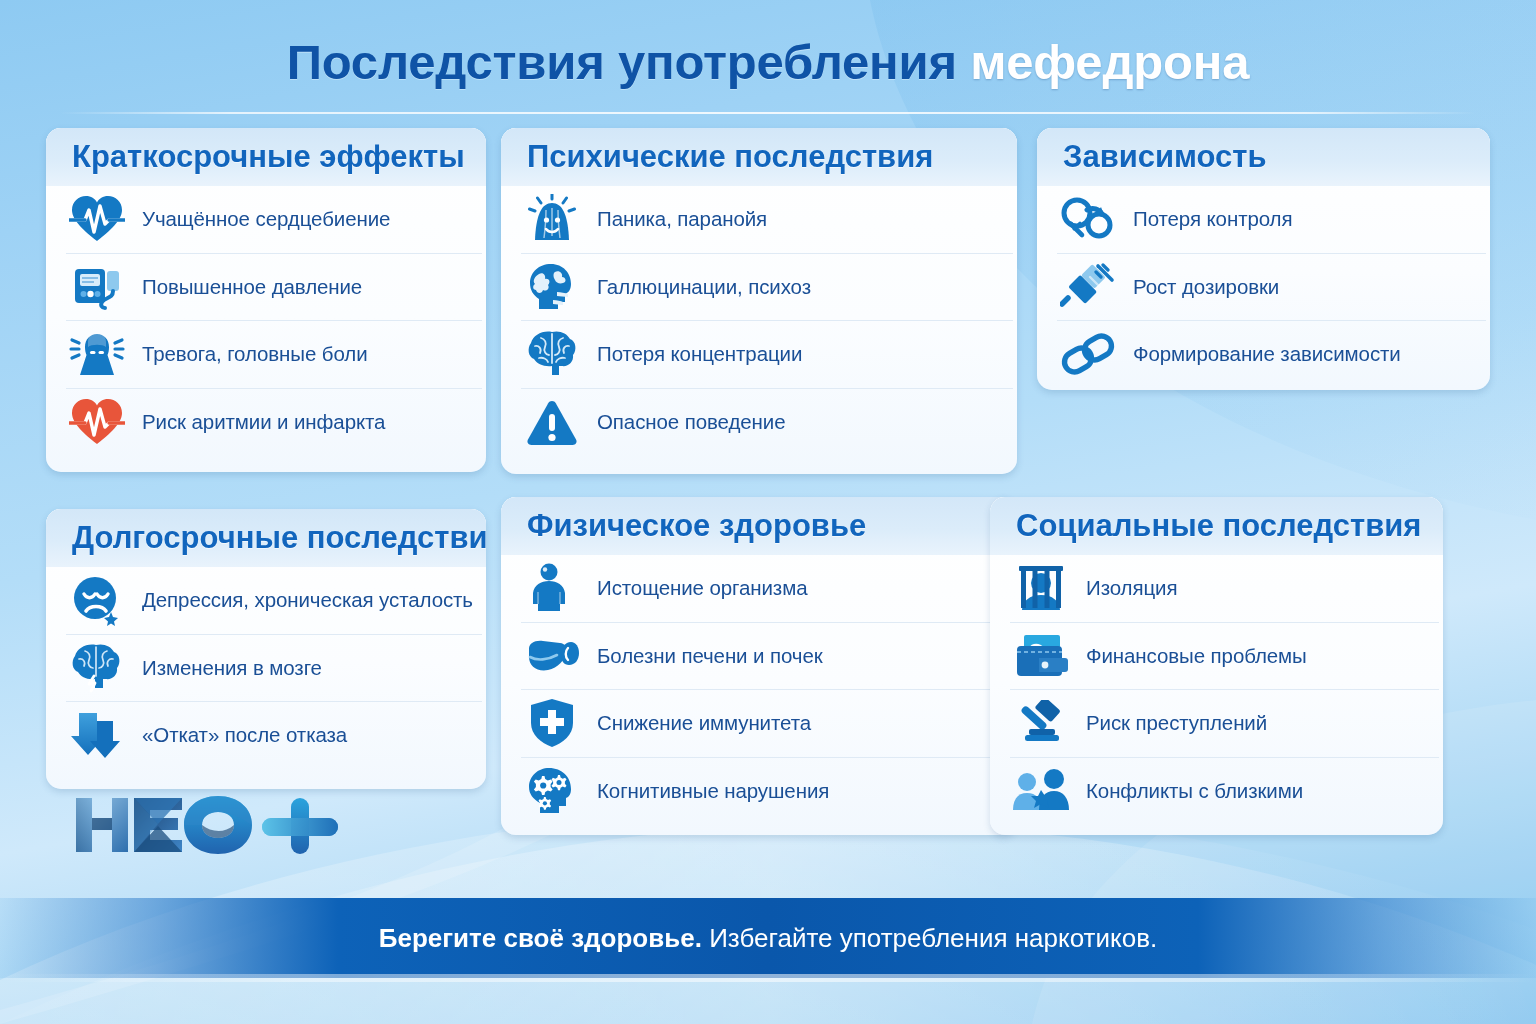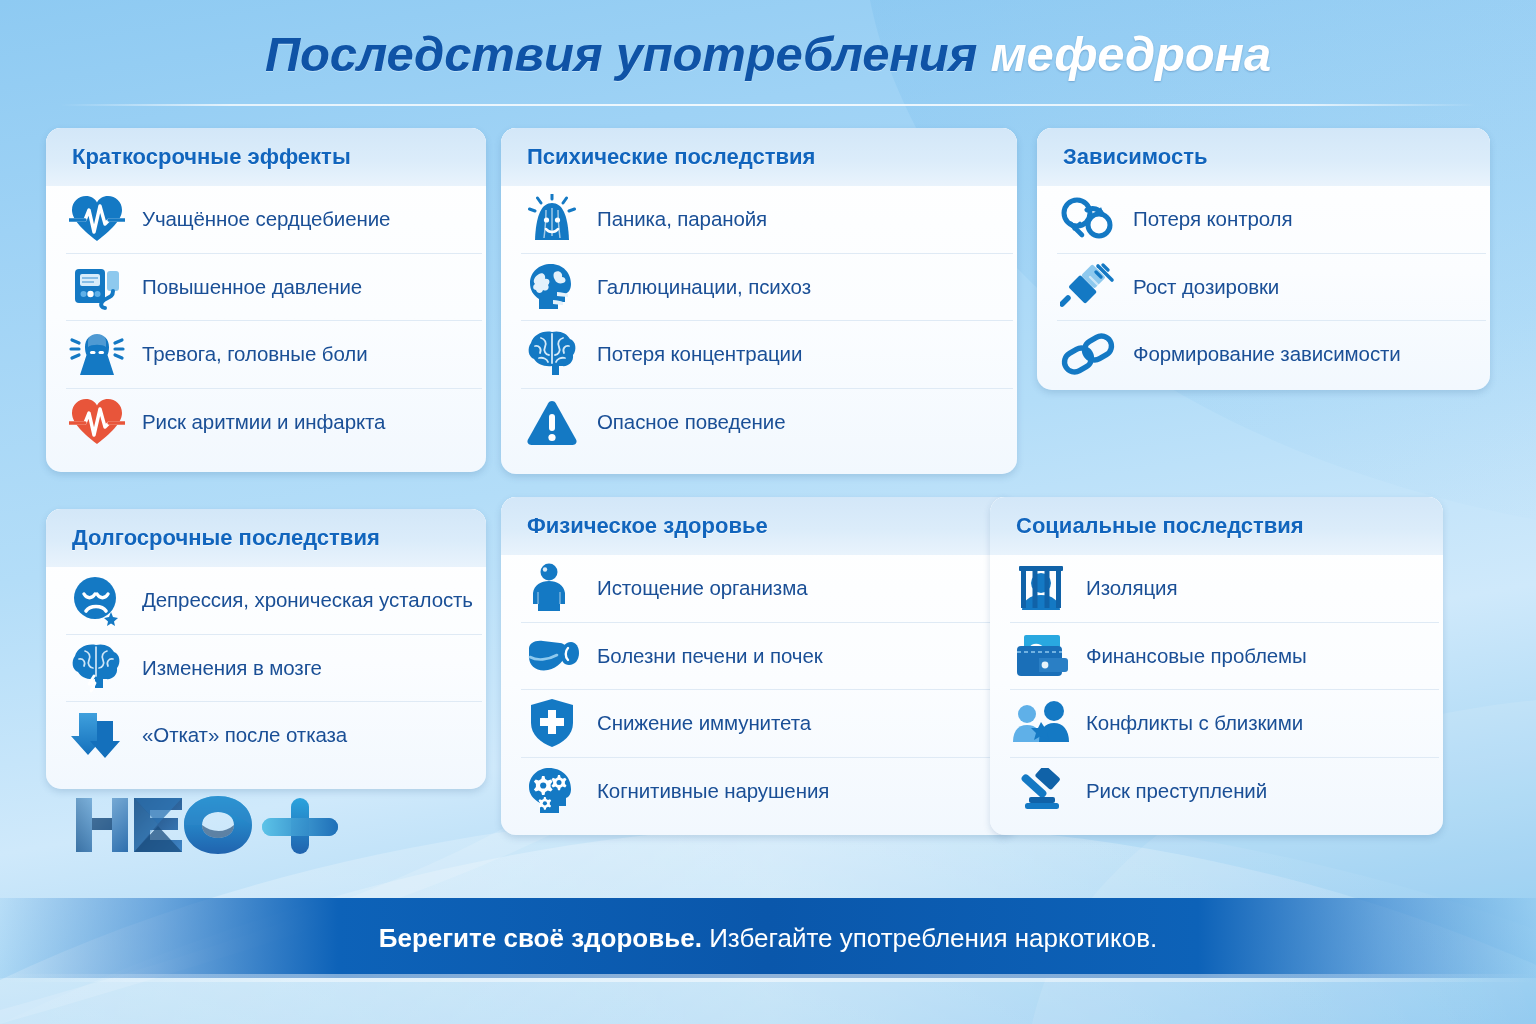--- a/index.html
+++ b/index.html
@@ -8,21 +8,21 @@
     width:1536px;height:1024px;overflow:hidden;position:relative;
     font-family:"Liberation Sans","DejaVu Sans",sans-serif;
     background:linear-gradient(170deg,#8ecaf2 0%,#9ed2f5 18%,#b3ddf8 45%,#cfe9fb 66%,#a9d7f4 82%,#7cc0ee 100%);
   }
 
   
   .bg-waves{position:absolute;inset:0;overflow:hidden;pointer-events:none;}
   .bg-waves svg{position:absolute;left:0;top:0;width:1536px;height:1024px;}
 
   
-  .header{position:absolute;left:0;top:4px;width:1536px;height:108px;font-style:italic;}
+  .header{position:absolute;left:0;top:12px;width:1536px;height:108px;}
   .page-title{
     position:absolute;left:0;top:22px;width:1536px;text-align:center;
     font-size:49px;font-weight:bold;letter-spacing:-0.2px;white-space:nowrap;
   }
   .page-title .t-main{color:#0f53a6;text-shadow:0 1px 0 rgba(255,255,255,.35);}
   .page-title .t-accent{color:#ffffff;text-shadow:0 1px 2px rgba(20,70,130,.30);}
   .title-rule{
     position:absolute;left:60px;top:100px;width:1416px;height:2px;
     background:linear-gradient(90deg,rgba(255,255,255,0) 0%,rgba(255,255,255,.75) 12%,rgba(255,255,255,.85) 50%,rgba(255,255,255,.75) 88%,rgba(255,255,255,0) 100%);
   }
@@ -32,21 +32,21 @@
     position:absolute;border-radius:15px;overflow:hidden;
     background:linear-gradient(180deg,#ffffff 0%,#fbfdff 55%,#f2f8fe 100%);
     box-shadow:0 3px 7px rgba(40,90,140,.18), 0 1px 0 rgba(255,255,255,.9) inset;
   }
   .card-head{
     height:58px;box-sizing:border-box;
     padding:0 0 0 26px;display:flex;align-items:center;
     background:linear-gradient(180deg,#d3e7f8 0%,#dbecfa 55%,#e9f3fc 100%);
   }
   .card-head .card-title{
-    font-size:22px;font-weight:bold;color:#1165bd;white-space:nowrap;
+    font-size:31px;font-weight:bold;color:#1165bd;white-space:nowrap;
     text-shadow:0 1px 0 rgba(255,255,255,.6);
   }
   .card-body{padding:0 4px 0 20px;}
   .row{
     display:flex;align-items:center;gap:14px;
     border-bottom:1px solid #dfeaf5;
     position:relative;
   }
   .row:last-child{border-bottom:none;}
   .row .ico{
@@ -454,43 +454,43 @@
           <path d="M4 20 L49 20" stroke="#8ec9ee" stroke-width="1.6" stroke-dasharray="4 3"></path>
           <path d="M26 26 L52 26 C54 26 55 27 55 29 L55 37 C55 39 54 40 52 40 L26 40 Z" fill="#2a7fc5"></path>
           <circle cx="32" cy="33" r="3.4" fill="#e6f3fb"></circle>
         </svg>
       </span>
       <span class="lbl">Финансовые проблемы</span>
     </div>
 
     <div class="row">
       <span class="ico">
+        <svg width="56" height="46" viewBox="0 0 56 46">
+          <rect x="24" y="2" width="22" height="15" rx="2.5" transform="rotate(42 35 9)" fill="#1062a8"></rect>
+          <rect x="6" y="14" width="30" height="8" rx="3.5" transform="rotate(42 21 18)" fill="#1479c4"></rect>
+          <rect x="12" y="35" width="34" height="6" rx="2.5" fill="#1479c4"></rect>
+          <rect x="16" y="29" width="26" height="6" rx="2" fill="#1062a8"></rect>
+        </svg>
+      </span>
+      <span class="lbl">Риск преступлений</span>
+    </div>
+
+    <div class="row">
+      <span class="ico">
         <svg width="56" height="50" viewBox="0 0 56 50">
           <circle cx="14" cy="16" r="9" fill="#5fb0e8"></circle>
           <path d="M14 27 C23 27 29 33 29 44 L0 44 C0 33 5 27 14 27 Z" fill="#5fb0e8"></path>
           <circle cx="41" cy="13" r="10" fill="#1479c4"></circle>
           <path d="M41 25 C50 25 56 32 56 44 L26 44 C26 32 32 25 41 25 Z" fill="#1479c4"></path>
           <path d="M28 24 L32 30 L39 30 L34 35 L36 42 L28 38 L21 42 L23 35 L18 30 L25 30 Z" fill="#1479c4"></path>
         </svg>
       </span>
       <span class="lbl">Конфликты с близкими</span>
     </div>
 
-    <div class="row">
-      <span class="ico">
-        <svg width="56" height="46" viewBox="0 0 56 46">
-          <rect x="24" y="2" width="22" height="15" rx="2.5" transform="rotate(42 35 9)" fill="#1062a8"></rect>
-          <rect x="6" y="14" width="30" height="8" rx="3.5" transform="rotate(42 21 18)" fill="#1479c4"></rect>
-          <rect x="12" y="35" width="34" height="6" rx="2.5" fill="#1479c4"></rect>
-          <rect x="16" y="29" width="26" height="6" rx="2" fill="#1062a8"></rect>
-        </svg>
-      </span>
-      <span class="lbl">Риск преступлений</span>
-    </div>
-
   </div>
 </div>
 
 <div class="logo">
   <svg width="280" height="68" viewBox="0 0 280 68" aria-hidden="true">
     <defs>
       <linearGradient id="lgA" x1="0" y1="0" x2="1" y2="1">
         <stop offset="0%" stop-color="#9cc8e8"></stop>
           <stop offset="100%" stop-color="#2e6fae"></stop>
       </linearGradient>

